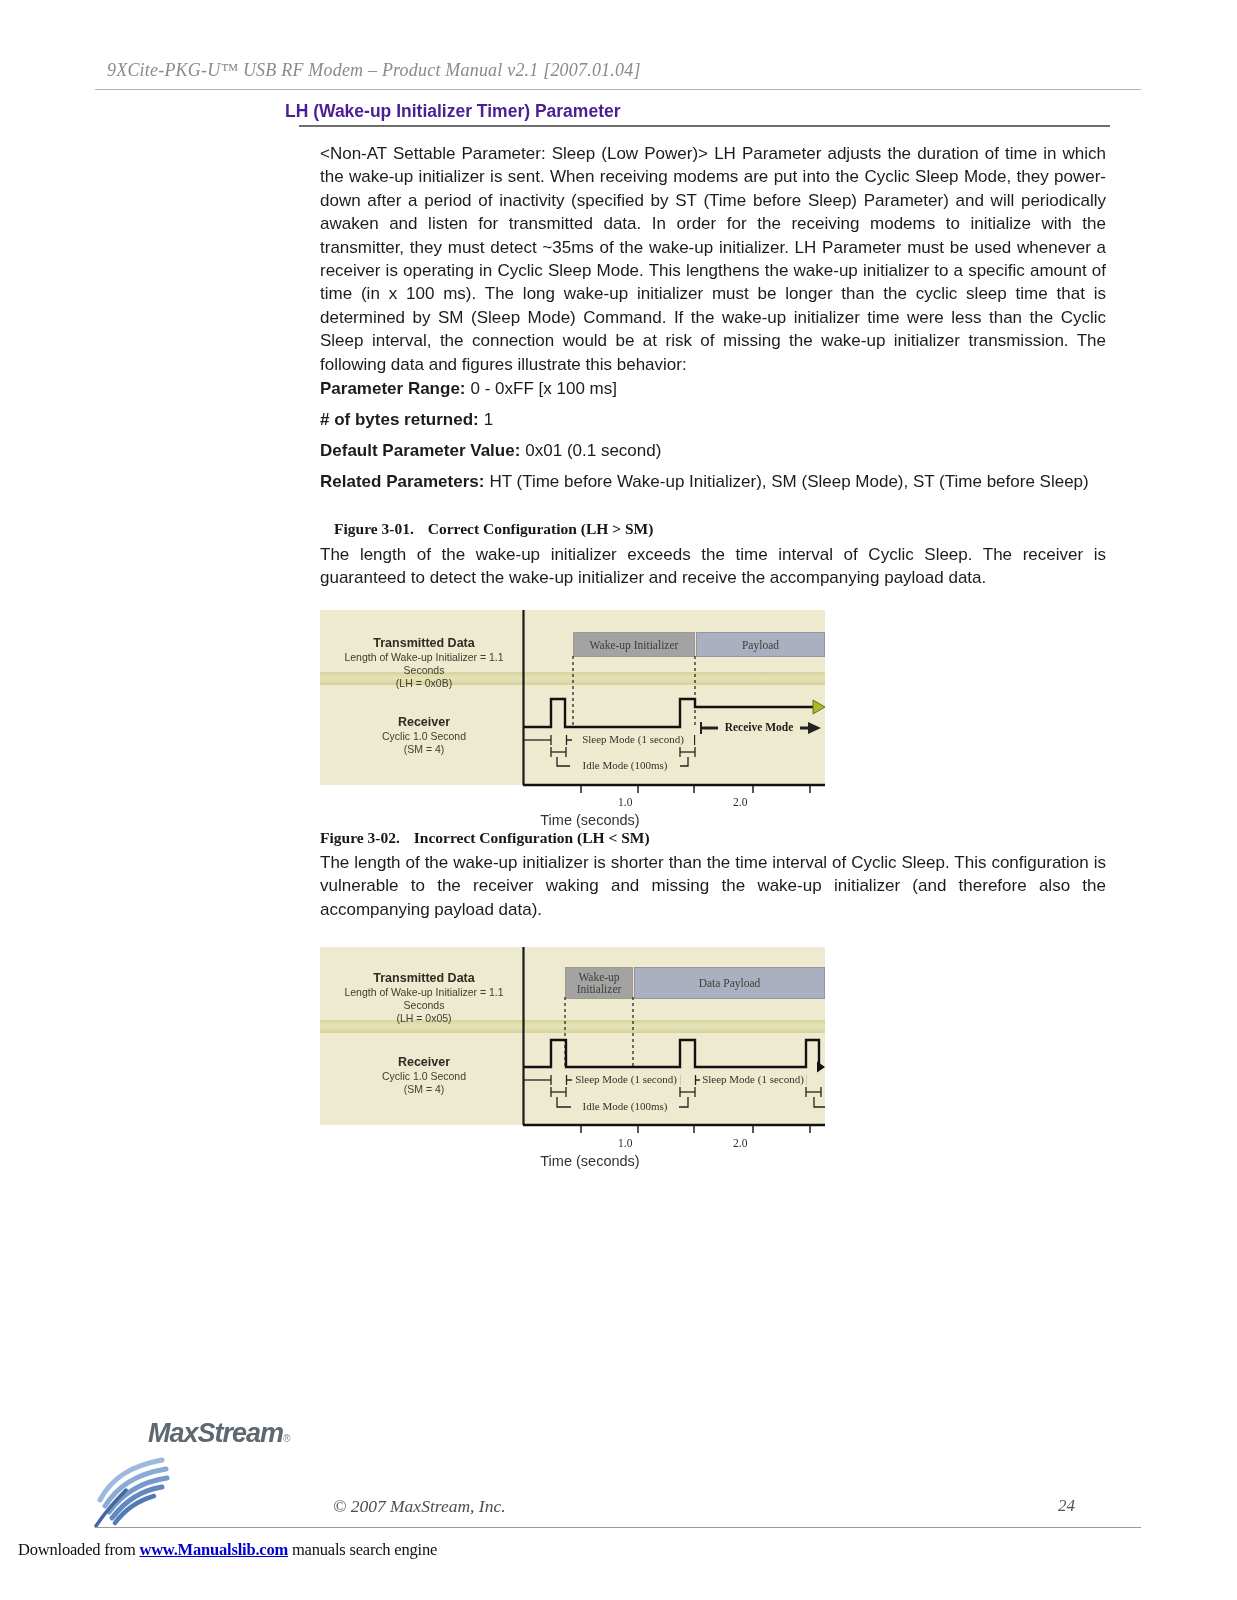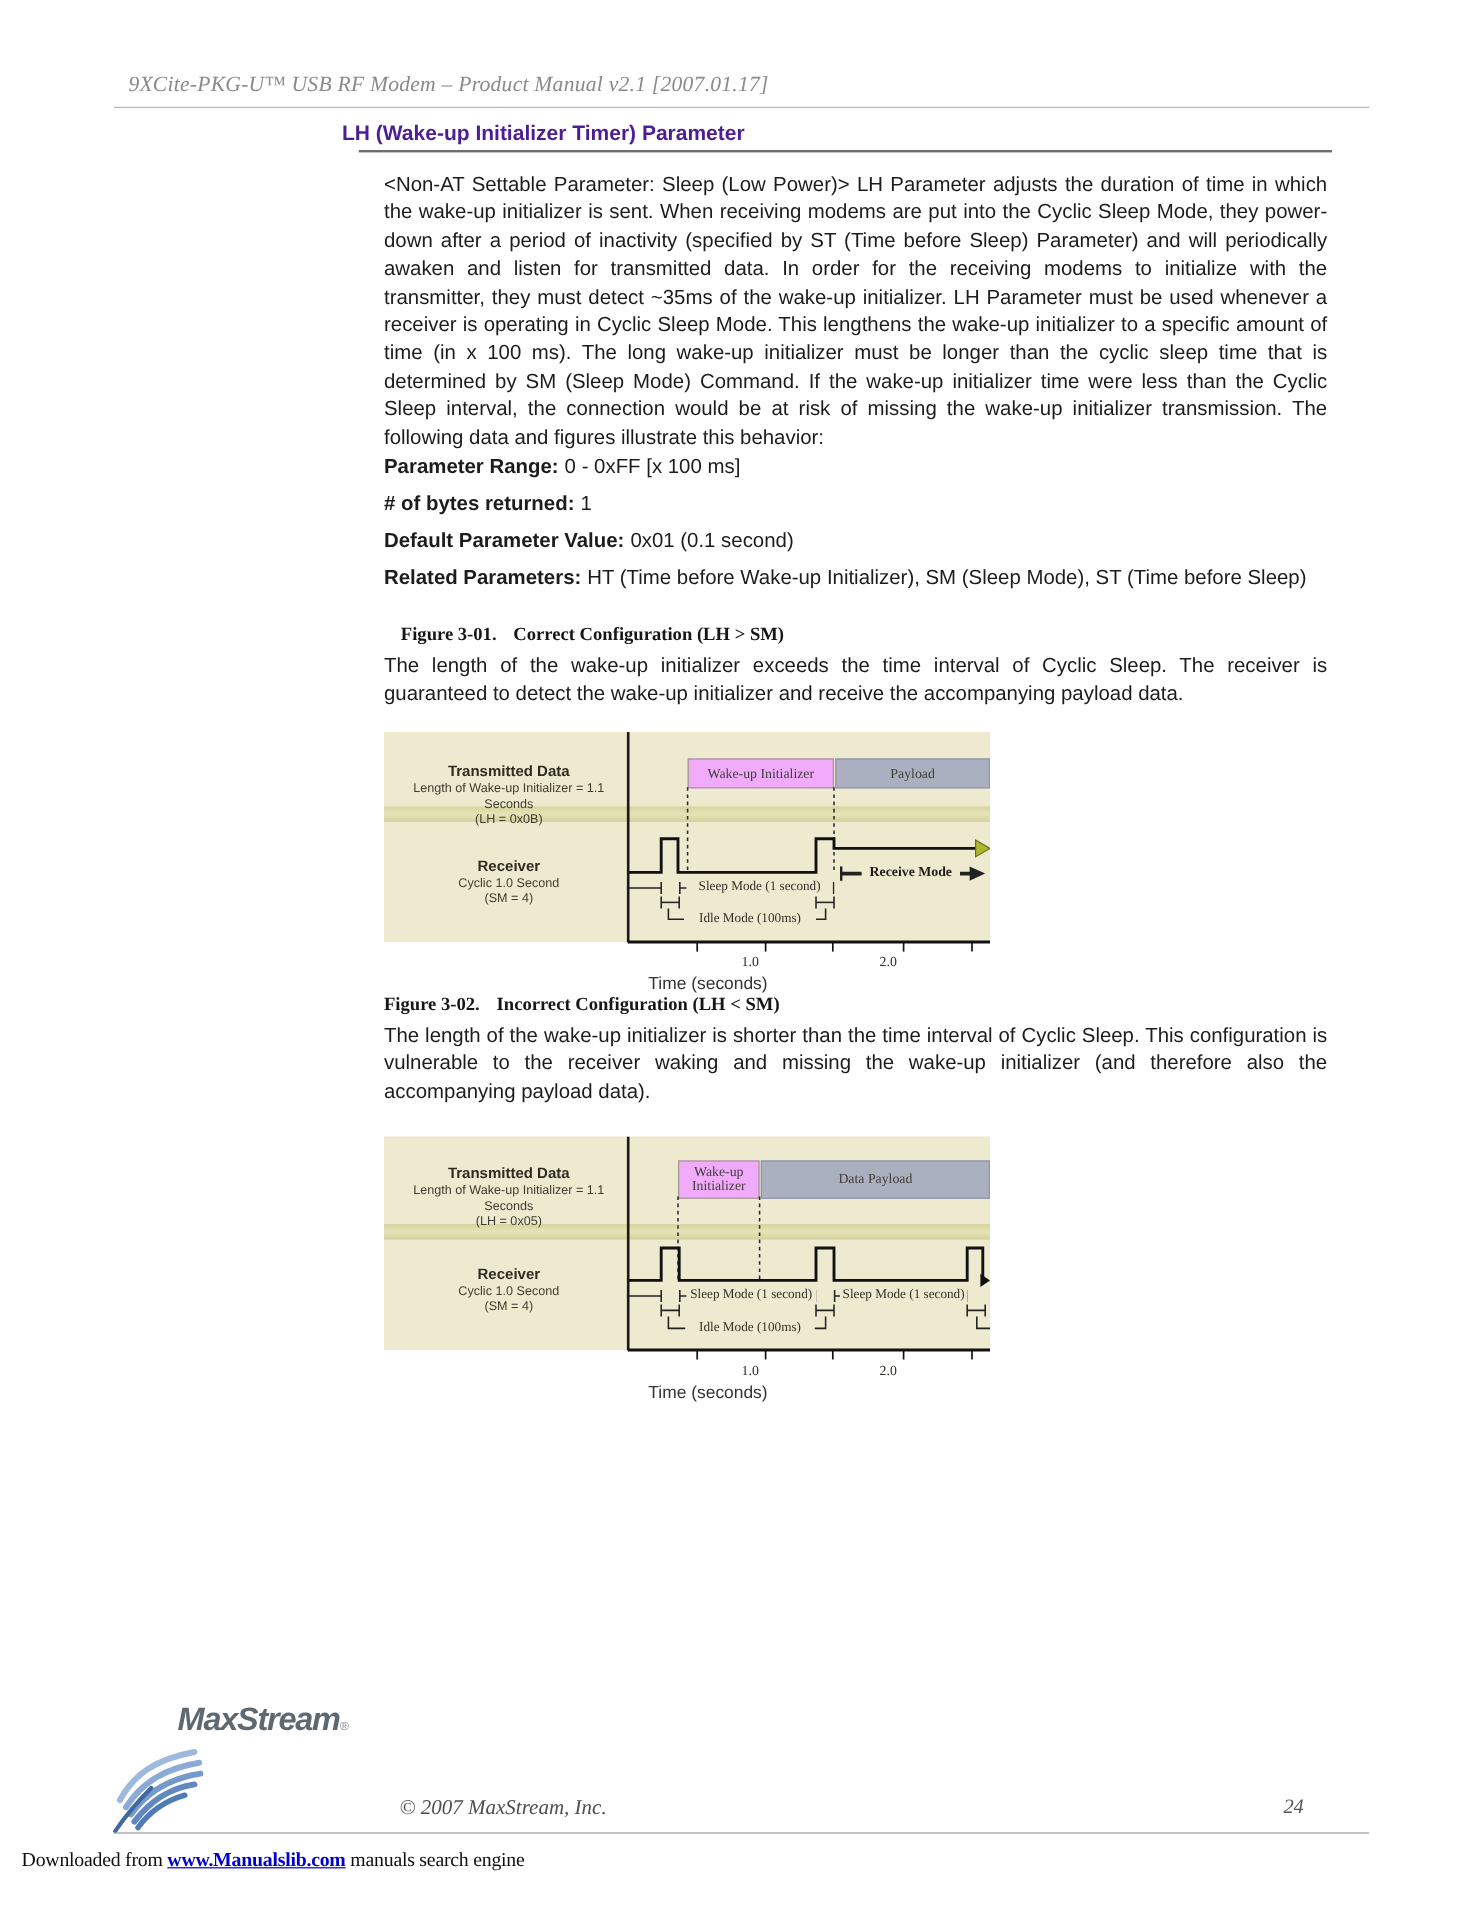--- a/index.html
+++ b/index.html
@@ -23,46 +23,46 @@
   
   .figure{position:absolute;width:505px;}
   .fig-bg{position:absolute;left:0;top:0;width:505px;background:#eeead0;z-index:1;}
   .fig-stripe{position:absolute;left:0;width:505px;height:13px;z-index:2;
               background:linear-gradient(#d7d4a0,#e6e3b8 50%,#d4d19c);}
   .txblock,.rxblock{position:absolute;z-index:4;text-align:center;font-family:Liberation Sans, sans-serif;color:#3f3c30;}
   .fig-title{font-weight:bold;font-size:12.5px;color:#2e2b22;line-height:15px;}
   .fig-line{font-size:10.5px;line-height:13px;}
   .databox{position:absolute;z-index:4;display:flex;flex-direction:column;align-items:center;justify-content:center;
            font-family:"Liberation Serif",serif;font-size:11.5px;color:#403d35;text-align:center;line-height:12px;}
-  .box-wake{background:#f0abfc;border:1px solid #a3968a;}
+  .box-wake{background:#a3a3a3;border:1px solid #a3968a;}
   .box-pay{background:#abb0c0;border:1px solid #8f94a6;}
   .fig-svg{position:absolute;left:0;top:0;z-index:5;}
   .mlabel{position:absolute;z-index:6;background:#eeead0;font-family:"Liberation Serif",serif;
           font-size:11px;line-height:13px;color:#33312a;text-align:center;padding:0 2px;}
   .mlabel.bold{font-weight:bold;font-size:11.5px;color:#1d1c18;}
   .ticklabel{position:absolute;z-index:6;width:40px;text-align:left;
              font-family:"Liberation Serif",serif;font-size:11.5px;color:#2e2c26;}
   .timelabel{position:absolute;z-index:6;width:150px;text-align:center;font-size:14.5px;color:#333;}
 
   
   .brandword{left:148px;top:1418px;font-style:italic;font-weight:bold;font-size:27px;
              letter-spacing:-1px;color:#5d6870;}
   .brandword .reg{font-size:10px;font-weight:normal;vertical-align:baseline;color:#7c858c;}
   .copyright{left:333px;top:1496px;font:italic 17.5px "Liberation Serif",serif;color:#4e4e4e;}
-  .pagenum{left:1058px;top:1496px;width:40px;text-align:center;font:italic 17px "Liberation Serif",serif;color:#555;}
+  .pagenum{left:1058px;top:1496px;width:40px;text-align:left;font:italic 17px "Liberation Serif",serif;color:#555;}
   .rule-bottom{left:95px;top:1527px;width:1046px;height:1px;background:#9a9a9a;}
   .watermark{left:18px;top:1540px;font-family:"Liberation Serif",serif;font-size:16.5px;color:#0f0f0f;letter-spacing:-.2px;}
   .watermark a{color:#0000cc;text-decoration:underline;font-weight:bold;}
 </style>
 </head>
 <body>
 
 <div class="page">
 
-  <div class="abs doc-header">9XCite-PKG-U™ USB RF Modem – Product Manual v2.1 [2007.01.17]</div>
+  <div class="abs doc-header">9XCite-PKG-U™ USB RF Modem – Product Manual v2.1 [2007.01.04]</div>
   <div class="abs rule-top"></div>
   <div class="abs section-heading">LH (Wake-up Initializer Timer) Parameter</div>
   <div class="abs rule-heading"></div>
 
   <div class="abs bodytext" style="top:142px;">&lt;Non-AT Settable Parameter: Sleep (Low Power)&gt; LH Parameter adjusts the duration of time in which the wake-up initializer is sent. When receiving modems are put into the Cyclic Sleep Mode, they power-down after a period of inactivity (specified by ST (Time before Sleep) Parameter) and will periodically awaken and listen for transmitted data. In order for the receiving modems to initialize with the transmitter, they must detect ~35ms of the wake-up initializer. LH Parameter must be used whenever a receiver is operating in Cyclic Sleep Mode. This lengthens the wake-up initializer to a specific amount of time (in x 100 ms). The long wake-up initializer must be longer than the cyclic sleep time that is determined by SM (Sleep Mode) Command. If the wake-up initializer time were less than the Cyclic Sleep interval, the connection would be at risk of missing the wake-up initializer transmission. The following data and figures illustrate this behavior:</div>
 
   <div class="abs pline" style="top:377px;">
     <b>Parameter Range:</b><span>0 - 0xFF [x 100 ms]</span>
   </div>
   <div class="abs pline" style="top:408px;">

